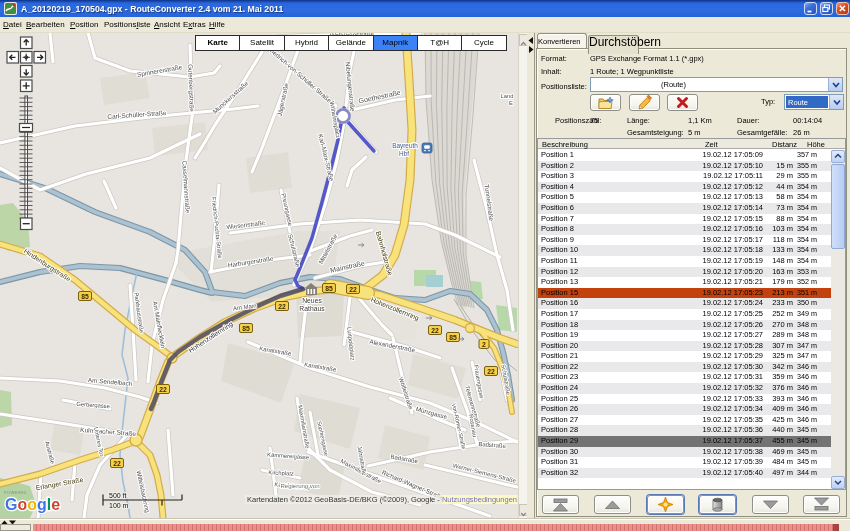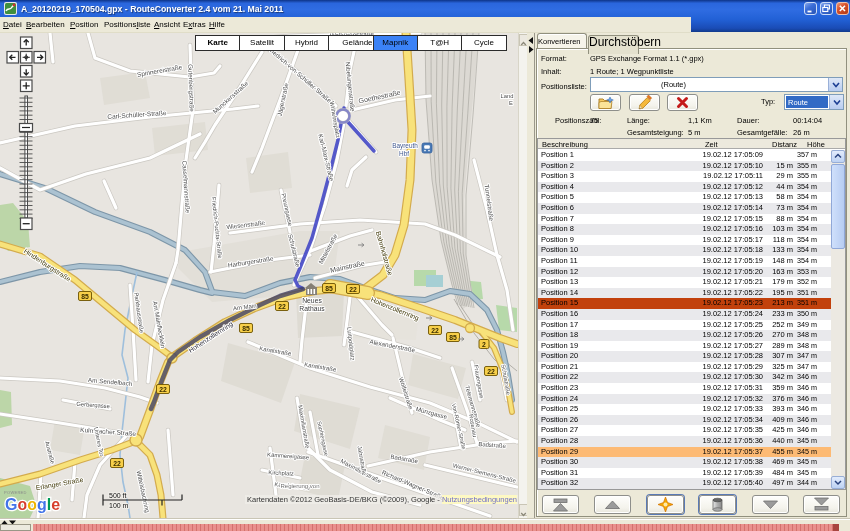--- a/index.html
+++ b/index.html
@@ -1,16 +1,16 @@
 <!DOCTYPE html>
 <html><head><meta charset="utf-8"><style>
 *{margin:0;padding:0;box-sizing:border-box}
 body{font-family:"Liberation Sans",sans-serif;width:850px;height:531px;overflow:hidden;background:#ece9d8;position:relative}
 #title{position:absolute;left:0;top:0;width:850px;height:32px;background:linear-gradient(180deg,#0d3488 0%,#2a66dd 10%,#2f6ce2 30%,#2261d6 60%,#1a4cb6 88%,#123a8c 100%);color:#fff;font-weight:bold;font-size:8.7px}
-#menubar{position:absolute;left:0;top:17px;width:691px;height:16px;background:#ece9d8;font-size:8px;color:#000;border-bottom:1px solid #e0ddc8}
+#menubar{position:absolute;left:0;top:17px;width:850px;height:16px;background:#ece9d8;font-size:8px;color:#000;border-bottom:1px solid #e0ddc8}
 .menuitem{position:absolute;top:3px}
 #maparea{position:absolute;left:0;top:33px;width:518px;height:485px;overflow:hidden;background:#e8e5e0}
 .tr{height:10.6px;font-size:7.5px;white-space:nowrap;overflow:hidden;color:#000}
 .tr span{display:inline-block;vertical-align:top;line-height:10.7px}
 .c1{width:145px;padding-left:3px}.c2{width:80px;text-align:right}.c3{width:30px;text-align:right}.c4{width:24px;text-align:right;font-size:7.2px}
 .xpbtn{position:absolute;border:1px solid #8e8f8b;border-radius:3px;background:linear-gradient(180deg,#fefefc,#f4f3ec 70%,#e8e7dd);box-shadow:inset 0 0 0 1px #fff}
 </style></head><body>
 
 <div id="title">
  <svg width="13" height="13" style="position:absolute;left:4px;top:2px" viewBox="0 0 13 13" xmlns="http://www.w3.org/2000/svg">
@@ -325,21 +325,21 @@
       <circle cx="425" cy="150.6" r="0.8" fill="#fff"></circle>
       <circle cx="429" cy="150.6" r="0.8" fill="#fff"></circle>
 <text x="507" y="98" font-size="5.8" fill="#4e4e4e" text-anchor="middle" font-weight="normal" stroke="#ffffff" stroke-width="2" paint-order="stroke" stroke-linejoin="round">Land</text>
 <text x="511" y="105" font-size="5.8" fill="#4e4e4e" text-anchor="middle" font-weight="normal" stroke="#ffffff" stroke-width="2" paint-order="stroke" stroke-linejoin="round">E</text>
 <text x="300" y="488" font-size="6.0" fill="#6e6e6e" text-anchor="middle" font-weight="normal" stroke="#ffffff" stroke-width="2" paint-order="stroke" stroke-linejoin="round">Regierung von</text>
 </svg>
 <div style="position:absolute;left:195px;top:2px;height:16px;display:flex;z-index:5">
       <div style="width:45.4px;border:1px solid #2b2b2b;margin-left:0px;background:#fff;font-size:8px;font-weight:bold;text-align:center;line-height:14px;color:#000">Karte</div>
       <div style="width:45.4px;border:1px solid #2b2b2b;margin-left:-1px;background:#fff;font-size:8px;font-weight:normal;text-align:center;line-height:14px;color:#000">Satellit</div>
       <div style="width:45.4px;border:1px solid #2b2b2b;margin-left:-1px;background:#fff;font-size:8px;font-weight:normal;text-align:center;line-height:14px;color:#000">Hybrid</div>
-      <div style="width:45.4px;border:1px solid #2b2b2b;margin-left:-1px;background:#fff;font-size:8px;font-weight:normal;text-align:right;line-height:14px;color:#000">Gelände</div>
+      <div style="width:45.4px;border:1px solid #2b2b2b;margin-left:-1px;background:#fff;font-size:8px;font-weight:normal;text-align:center;line-height:14px;color:#000">Gelände</div>
       <div style="width:45.4px;border:1px solid #2b2b2b;margin-left:-1px;background:#3b82f6;font-size:8px;font-weight:normal;text-align:center;line-height:14px;color:#000">Mapnik</div>
       <div style="width:45.4px;border:1px solid #2b2b2b;margin-left:-1px;background:#fff;font-size:8px;font-weight:normal;text-align:center;line-height:14px;color:#000">T@H</div>
       <div style="width:45.4px;border:1px solid #2b2b2b;margin-left:-1px;background:#fff;font-size:8px;font-weight:normal;text-align:center;line-height:14px;color:#000">Cycle</div>
     </div>
 <svg width="60" height="205" viewBox="0 0 60 205" style="position:absolute;left:0;top:3px;z-index:5" xmlns="http://www.w3.org/2000/svg">
       <rect x="20.5" y="1" width="11.5" height="11.5" fill="#fff" stroke="#4a4a4a" stroke-width="1.2"></rect>
       <path d="M26.2,9.4 v-5.4 m-2.5,2.2 l2.5,-2.6 2.5,2.6" stroke="#222" stroke-width="1.3" fill="none"></path>
       <rect x="7" y="15.5" width="11.5" height="11.5" fill="#fff" stroke="#4a4a4a" stroke-width="1.2"></rect>
       <path d="M15.5,21.3 h-5.4 m2.2,-2.5 l-2.6,2.5 2.6,2.5" stroke="#222" stroke-width="1.3" fill="none"></path>
       <rect x="20.5" y="15.5" width="11.5" height="11.5" fill="#fff" stroke="#4a4a4a" stroke-width="1.2"></rect>
@@ -496,36 +496,35 @@
 <div class="tr" style="background:#e9e9ec"><span class="c1">Position 4</span><span class="c2">19.02.12 17:05:12</span><span class="c3">44 m</span><span class="c4">354 m</span></div>
 <div class="tr" style="background:#ffffff"><span class="c1">Position 5</span><span class="c2">19.02.12 17:05:13</span><span class="c3">58 m</span><span class="c4">354 m</span></div>
 <div class="tr" style="background:#e9e9ec"><span class="c1">Position 6</span><span class="c2">19.02.12 17:05:14</span><span class="c3">73 m</span><span class="c4">354 m</span></div>
 <div class="tr" style="background:#ffffff"><span class="c1">Position 7</span><span class="c2">19.02.12 17:05:15</span><span class="c3">88 m</span><span class="c4">354 m</span></div>
 <div class="tr" style="background:#e9e9ec"><span class="c1">Position 8</span><span class="c2">19.02.12 17:05:16</span><span class="c3">103 m</span><span class="c4">354 m</span></div>
 <div class="tr" style="background:#ffffff"><span class="c1">Position 9</span><span class="c2">19.02.12 17:05:17</span><span class="c3">118 m</span><span class="c4">354 m</span></div>
 <div class="tr" style="background:#e9e9ec"><span class="c1">Position 10</span><span class="c2">19.02.12 17:05:18</span><span class="c3">133 m</span><span class="c4">354 m</span></div>
 <div class="tr" style="background:#ffffff"><span class="c1">Position 11</span><span class="c2">19.02.12 17:05:19</span><span class="c3">148 m</span><span class="c4">354 m</span></div>
 <div class="tr" style="background:#e9e9ec"><span class="c1">Position 12</span><span class="c2">19.02.12 17:05:20</span><span class="c3">163 m</span><span class="c4">353 m</span></div>
 <div class="tr" style="background:#ffffff"><span class="c1">Position 13</span><span class="c2">19.02.12 17:05:21</span><span class="c3">179 m</span><span class="c4">352 m</span></div>
-<div class="tr" style="background:#e9e9ec"><span class="c1">Position 14</span><span class="c2">19.02.12 17:05:22</span><span class="c3">195 m</span><span class="c4">351 m</span></div>
 <div class="tr" style="background:#c2410c"><span class="c1">Position 15</span><span class="c2">19.02.12 17:05:23</span><span class="c3">213 m</span><span class="c4">351 m</span></div>
 <div class="tr" style="background:#e9e9ec"><span class="c1">Position 16</span><span class="c2">19.02.12 17:05:24</span><span class="c3">233 m</span><span class="c4">350 m</span></div>
 <div class="tr" style="background:#ffffff"><span class="c1">Position 17</span><span class="c2">19.02.12 17:05:25</span><span class="c3">252 m</span><span class="c4">349 m</span></div>
 <div class="tr" style="background:#e9e9ec"><span class="c1">Position 18</span><span class="c2">19.02.12 17:05:26</span><span class="c3">270 m</span><span class="c4">348 m</span></div>
 <div class="tr" style="background:#ffffff"><span class="c1">Position 19</span><span class="c2">19.02.12 17:05:27</span><span class="c3">289 m</span><span class="c4">348 m</span></div>
 <div class="tr" style="background:#e9e9ec"><span class="c1">Position 20</span><span class="c2">19.02.12 17:05:28</span><span class="c3">307 m</span><span class="c4">347 m</span></div>
 <div class="tr" style="background:#ffffff"><span class="c1">Position 21</span><span class="c2">19.02.12 17:05:29</span><span class="c3">325 m</span><span class="c4">347 m</span></div>
 <div class="tr" style="background:#e9e9ec"><span class="c1">Position 22</span><span class="c2">19.02.12 17:05:30</span><span class="c3">342 m</span><span class="c4">346 m</span></div>
 <div class="tr" style="background:#ffffff"><span class="c1">Position 23</span><span class="c2">19.02.12 17:05:31</span><span class="c3">359 m</span><span class="c4">346 m</span></div>
 <div class="tr" style="background:#e9e9ec"><span class="c1">Position 24</span><span class="c2">19.02.12 17:05:32</span><span class="c3">376 m</span><span class="c4">346 m</span></div>
 <div class="tr" style="background:#ffffff"><span class="c1">Position 25</span><span class="c2">19.02.12 17:05:33</span><span class="c3">393 m</span><span class="c4">346 m</span></div>
 <div class="tr" style="background:#e9e9ec"><span class="c1">Position 26</span><span class="c2">19.02.12 17:05:34</span><span class="c3">409 m</span><span class="c4">346 m</span></div>
 <div class="tr" style="background:#ffffff"><span class="c1">Position 27</span><span class="c2">19.02.12 17:05:35</span><span class="c3">425 m</span><span class="c4">346 m</span></div>
 <div class="tr" style="background:#e9e9ec"><span class="c1">Position 28</span><span class="c2">19.02.12 17:05:36</span><span class="c3">440 m</span><span class="c4">345 m</span></div>
-<div class="tr" style="background:#fdba74"><span class="c1">Position 29</span><span class="c2">19.02.12 17:05:37</span><span class="c3">455 m</span><span class="c4">345 m</span></div>
+<div class="tr" style="background:#737373"><span class="c1">Position 29</span><span class="c2">19.02.12 17:05:37</span><span class="c3">455 m</span><span class="c4">345 m</span></div>
 <div class="tr" style="background:#e9e9ec"><span class="c1">Position 30</span><span class="c2">19.02.12 17:05:38</span><span class="c3">469 m</span><span class="c4">345 m</span></div>
 <div class="tr" style="background:#ffffff"><span class="c1">Position 31</span><span class="c2">19.02.12 17:05:39</span><span class="c3">484 m</span><span class="c4">345 m</span></div>
 <div class="tr" style="background:#e9e9ec"><span class="c1">Position 32</span><span class="c2">19.02.12 17:05:40</span><span class="c3">497 m</span><span class="c4">344 m</span></div>
    </div>
 
    <div style="position:absolute;right:0;top:11px;width:14px;height:339px;background:#ece9e2">
      <div style="position:absolute;top:0;width:14px;height:13px;background:linear-gradient(180deg,#e3ecfc,#bdd2f3);border:1px solid #98aed6;border-radius:2px"><svg width="12" height="11">
             <path d="M3,6.5 L6,3.5 L9,6.5" stroke="#29437e" stroke-width="1.5" fill="none"></path>
           </svg></div>
      <div style="position:absolute;top:14px;width:14px;height:85px;background:linear-gradient(90deg,#cfe0fb,#b7ccf2);border:1px solid #90a8d8;border-radius:2px"></div>

